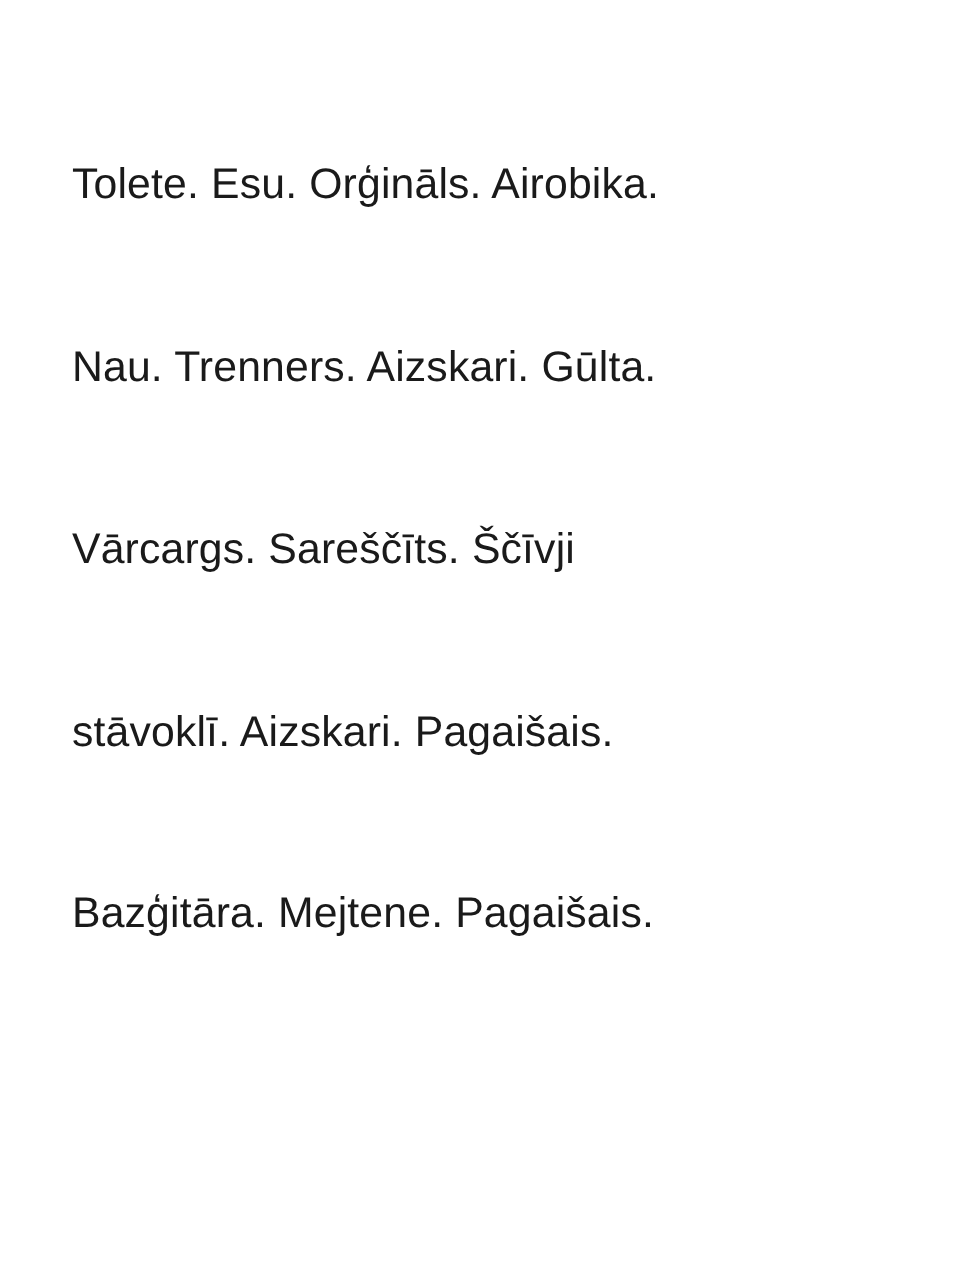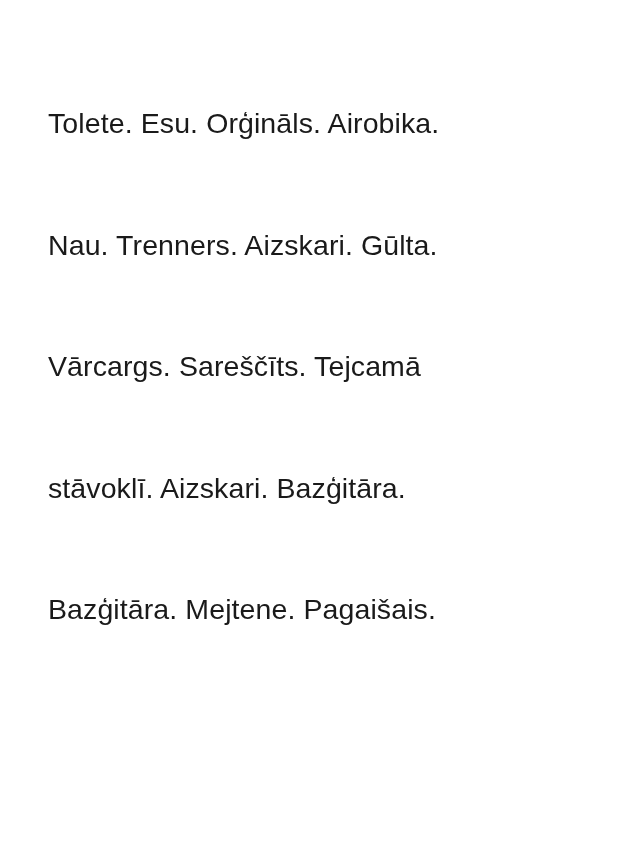--- a/index.html
+++ b/index.html
@@ -35,22 +35,22 @@
     white-space: pre;
   }
 </style>
 </head>
 <body>
 
 <div class="page">
   <div class="text-block">
     <div class="line">Tolete. Esu. Orģināls. Airobika.</div>
     <div class="line">Nau. Trenners. Aizskari. Gūlta.</div>
-    <div class="line">Vārcargs. Sareščīts. Tejcamā</div>
-    <div class="line">stāvoklī. Aizskari. Bazģitāra.</div>
+    <div class="line">Vārcargs. Sareščīts. Ščīvji</div>
+    <div class="line">stāvoklī. Aizskari. Pagaišais.</div>
     <div class="line">Bazģitāra. Mejtene. Pagaišais.</div>
     
     
     
     
     
     
     
     
     

